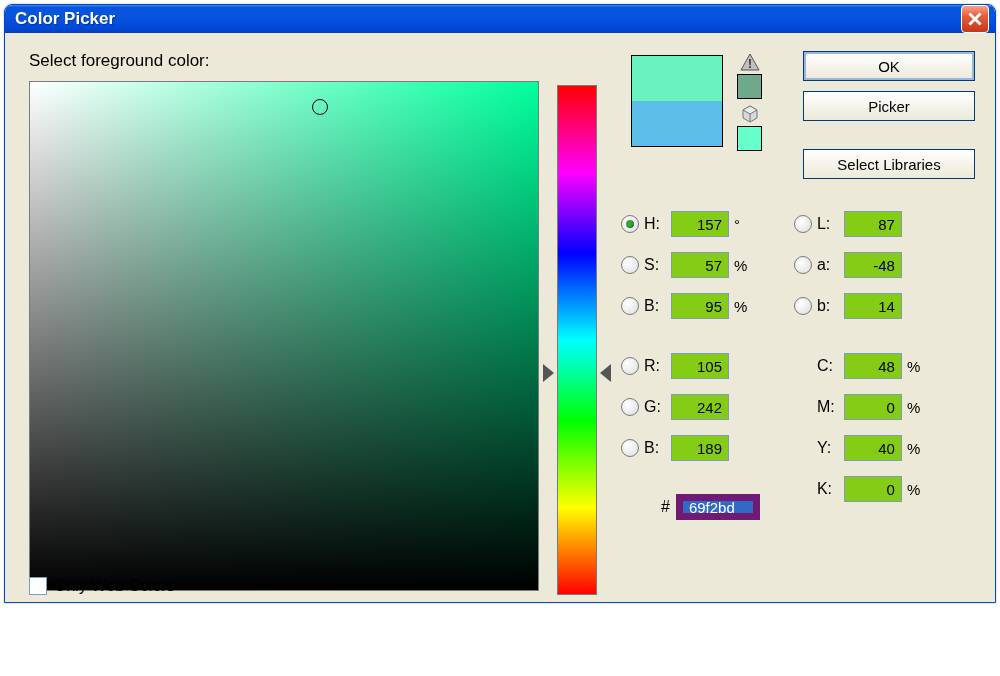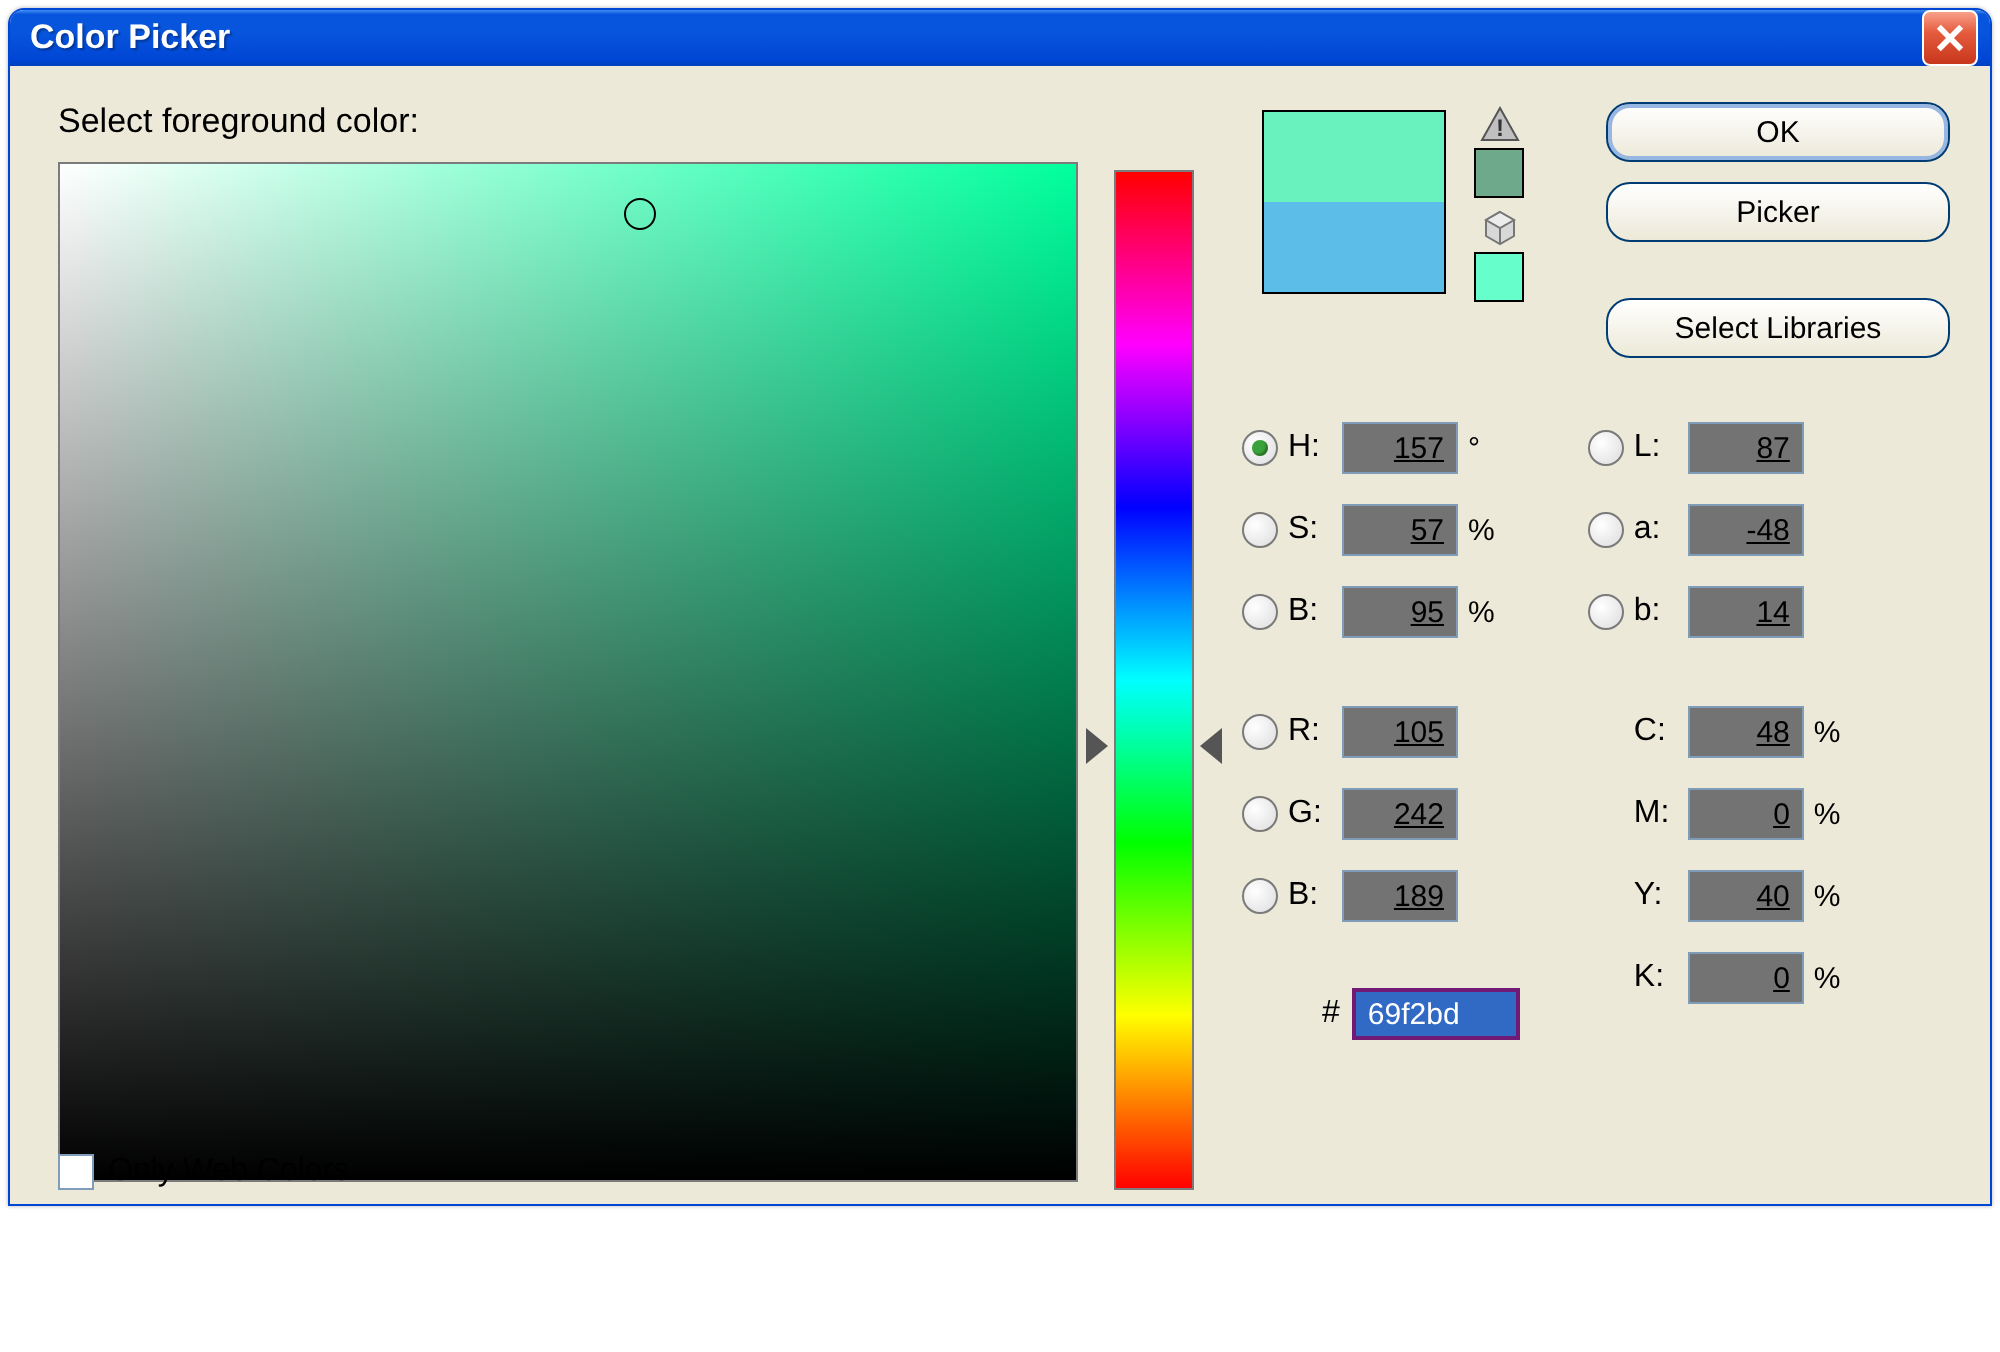--- a/index.html
+++ b/index.html
@@ -164,21 +164,21 @@
     display: flex;
     flex-direction: column;
     gap: 10px;
     margin-left: auto;
     margin-top: 0;
   }
   .winbtn {
     width: 172px;
     height: 30px;
     border: 1px solid #003c74;
-    border-radius: 12px;
+    border-radius: 0;
     background: linear-gradient(to bottom, #fff, #ece9d8);
     font-size: 15px;
     cursor: pointer;
     font-family: inherit;
   }
   .winbtn.focus {
     box-shadow: 0 0 0 2px #98b6e2 inset;
   }
   .fields {
     display: flex;
@@ -222,39 +222,38 @@
     font-size: 16px;
   }
   .finput {
     width: 58px;
     height: 26px;
     border: 1px solid #7f9db9;
     font-size: 15px;
     text-align: right;
     padding: 0 6px;
     font-family: inherit;
-    background: #737373;
-    text-decoration: underline;
+    background: #84cc16;
   }
   .funit {
     width: 18px;
     font-size: 15px;
   }
   .gap { height: 8px; }
   .hex-row {
     display: flex;
     align-items: center;
     gap: 6px;
     margin-top: 20px;
     margin-left: 40px;
   }
   .hex-val {
     width: 84px;
     height: 26px;
-    border: 2px solid #701a75;
+    border: 7px solid #701a75;
     background: #316ac5;
     color: #fff;
     font-size: 15px;
     padding: 0 6px;
     font-family: inherit;
   }
   .webcolors {
     position: absolute;
     left: 24px;
     bottom: 14px;

